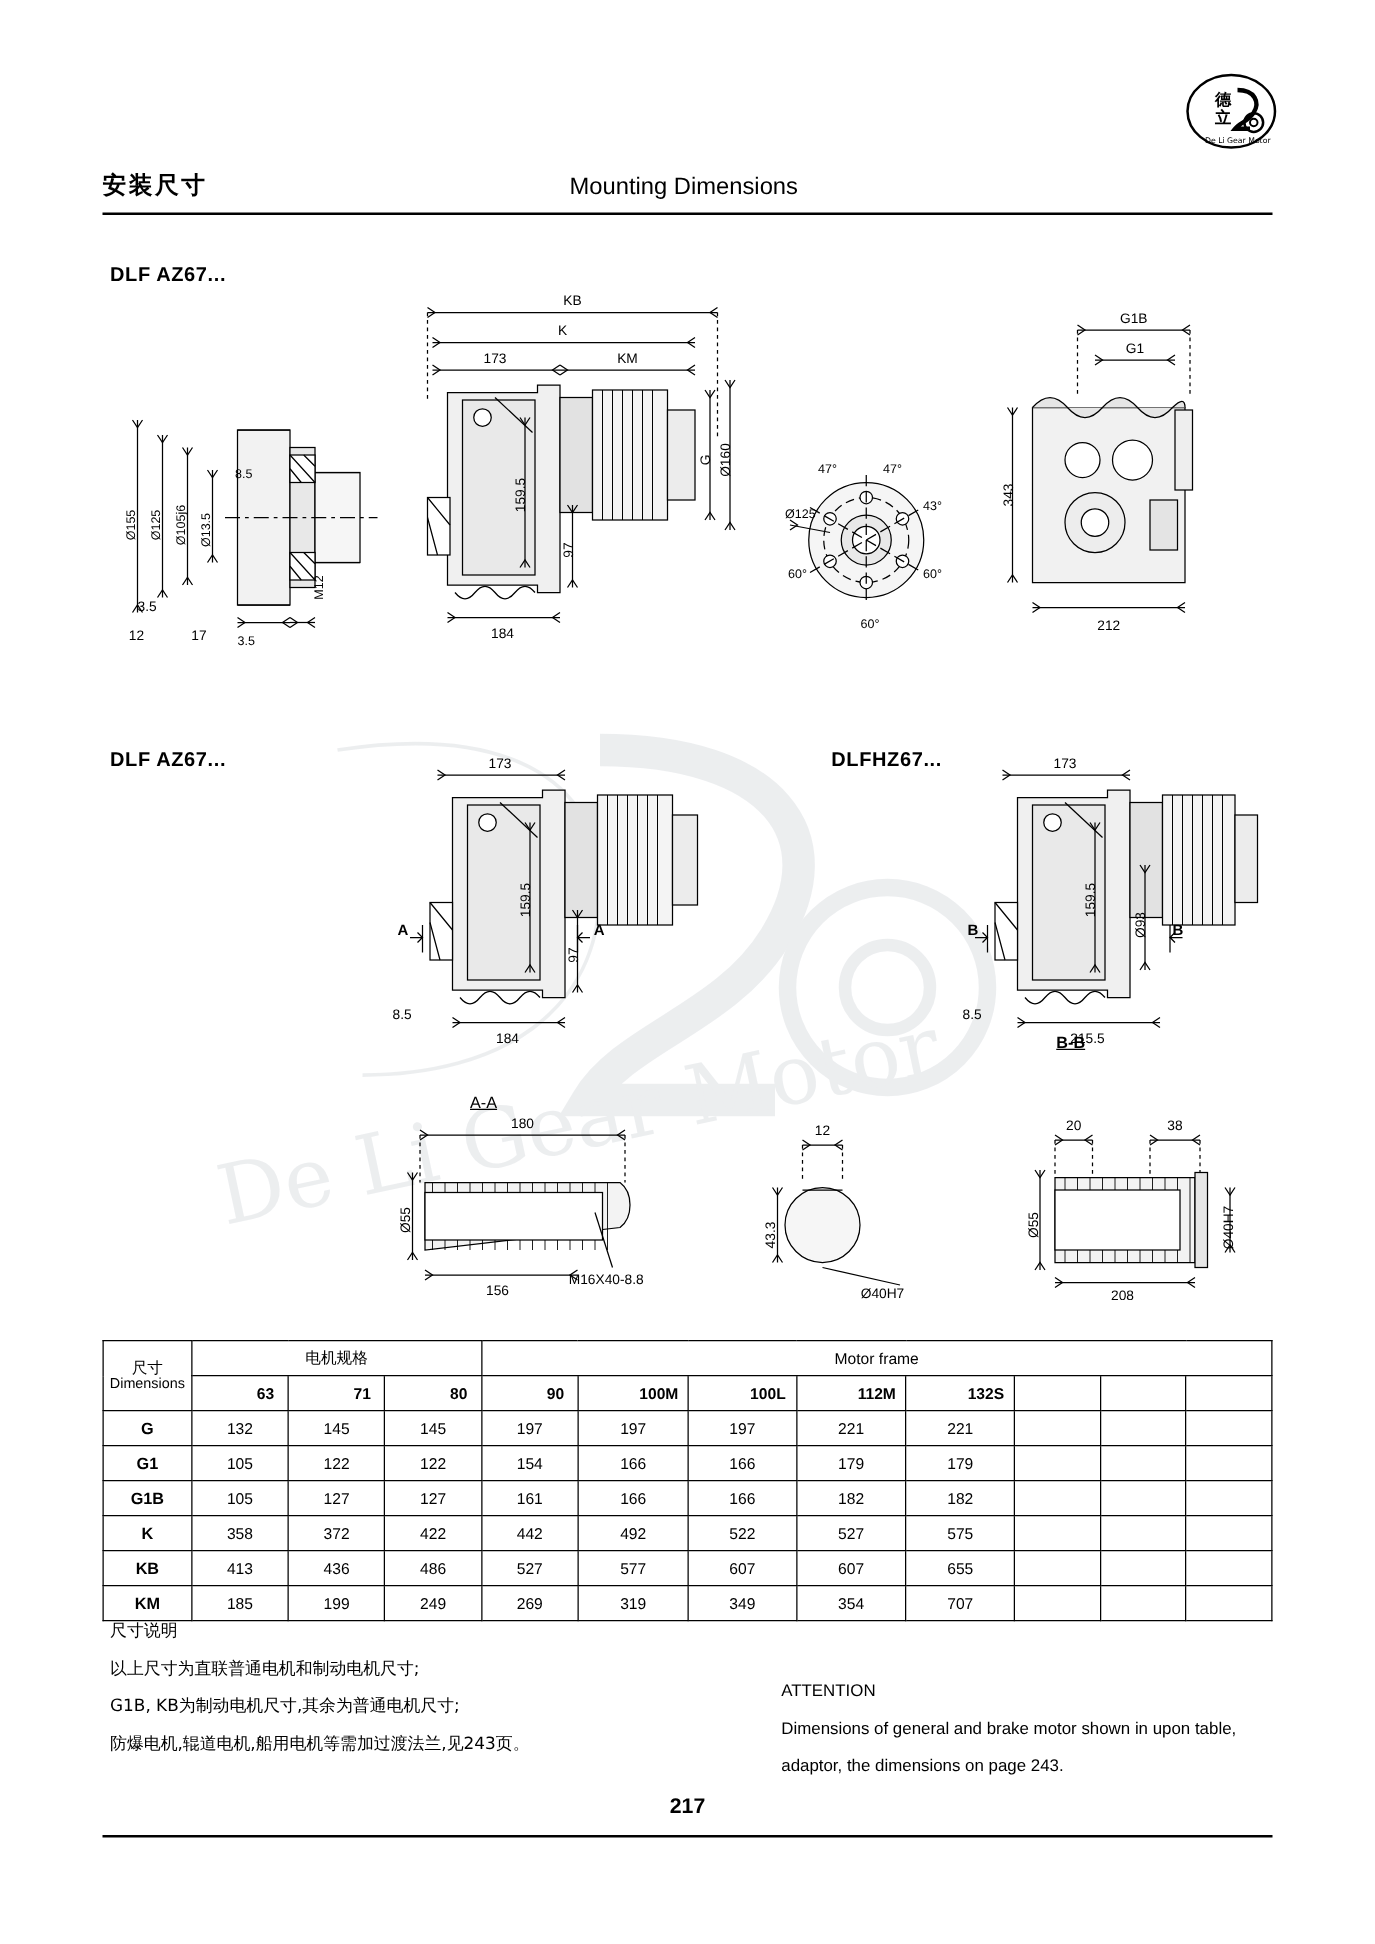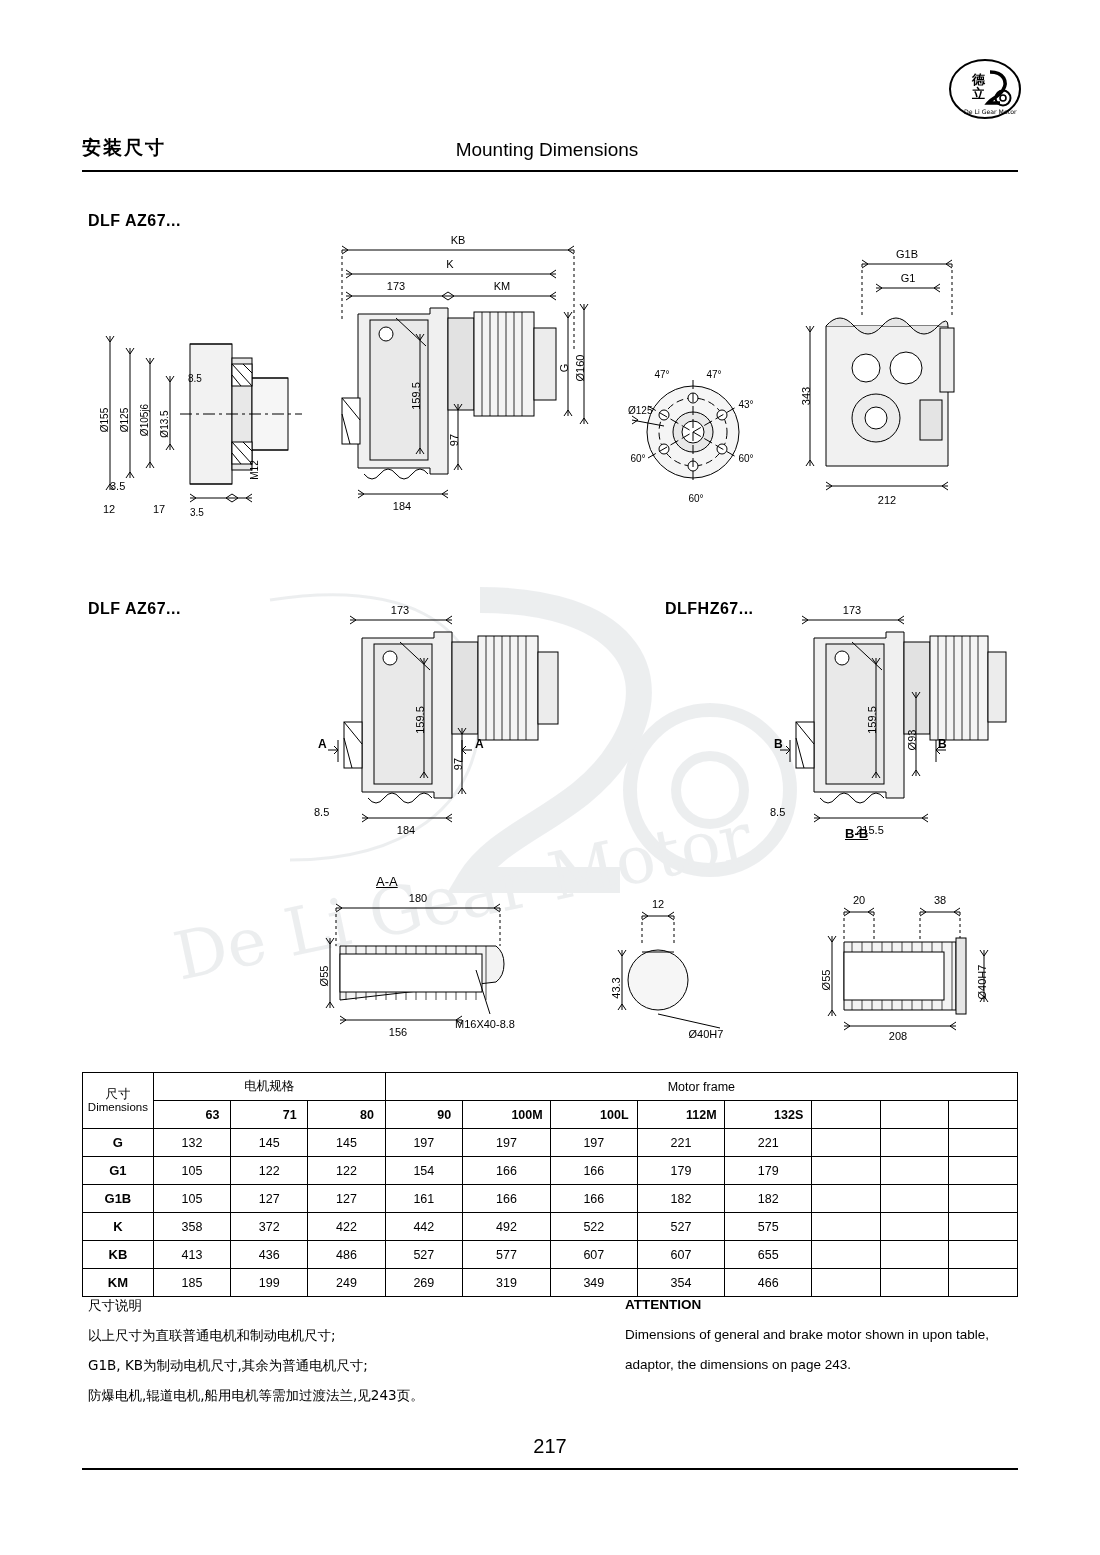--- a/index.html
+++ b/index.html
@@ -45,25 +45,25 @@
   table.dim .rowlabel{font-weight:bold;font-size:13px;}
   table.dim .colv{width:71px;padding-left:41px;}
   table.dim .bold{font-weight:bold;}
   .two-line{line-height:1.15;font-size:11.5px;}
   .two-line .cn{font-family:"DejaVu Sans", sans-serif;font-size:12.5px;}
 
   
   .notes{position:absolute;top:1290px;font-size:13.5px;line-height:30px;}
   .notes-cn{left:88px;font-family:"DejaVu Sans", sans-serif;}
   .notes-en{left:625px;width:420px;}
-  .notes-en .head{font-weight:bold;}
+  .notes-en .head{font-weight:normal;margin-top:48px;}
 
   
   .footer-rule{position:absolute;left:82px;top:1468px;width:936px;height:2px;background:#000;}
-  .pageno{position:absolute;left:0;right:0;top:1435px;text-align:center;font-size:20px;font-weight:normal;}
+  .pageno{position:absolute;left:0;right:0;top:1435px;text-align:center;font-size:17px;font-weight:bold;}
 </style>
 </head>
 <body>
 
 <div class="page">
 
   <div class="logo-block">
     <div class="logo-mark">
       <svg width="74" height="62" viewBox="0 0 74 62">
         <ellipse cx="37" cy="31" rx="35" ry="29" fill="none" stroke="#000" stroke-width="2"></ellipse>
@@ -587,21 +587,21 @@
       </tr>
       <tr>
         <td class="rowlabel">KM</td>
         <td>185</td>
         <td>199</td>
         <td>249</td>
         <td>269</td>
         <td>319</td>
         <td>349</td>
         <td>354</td>
-        <td>466</td>
+        <td>707</td>
         <td></td>
         <td></td>
         <td></td>
       </tr>
     </tbody>
       </table>
   </div>
 
   <div class="notes notes-cn">
     <div>尺寸说明</div>

